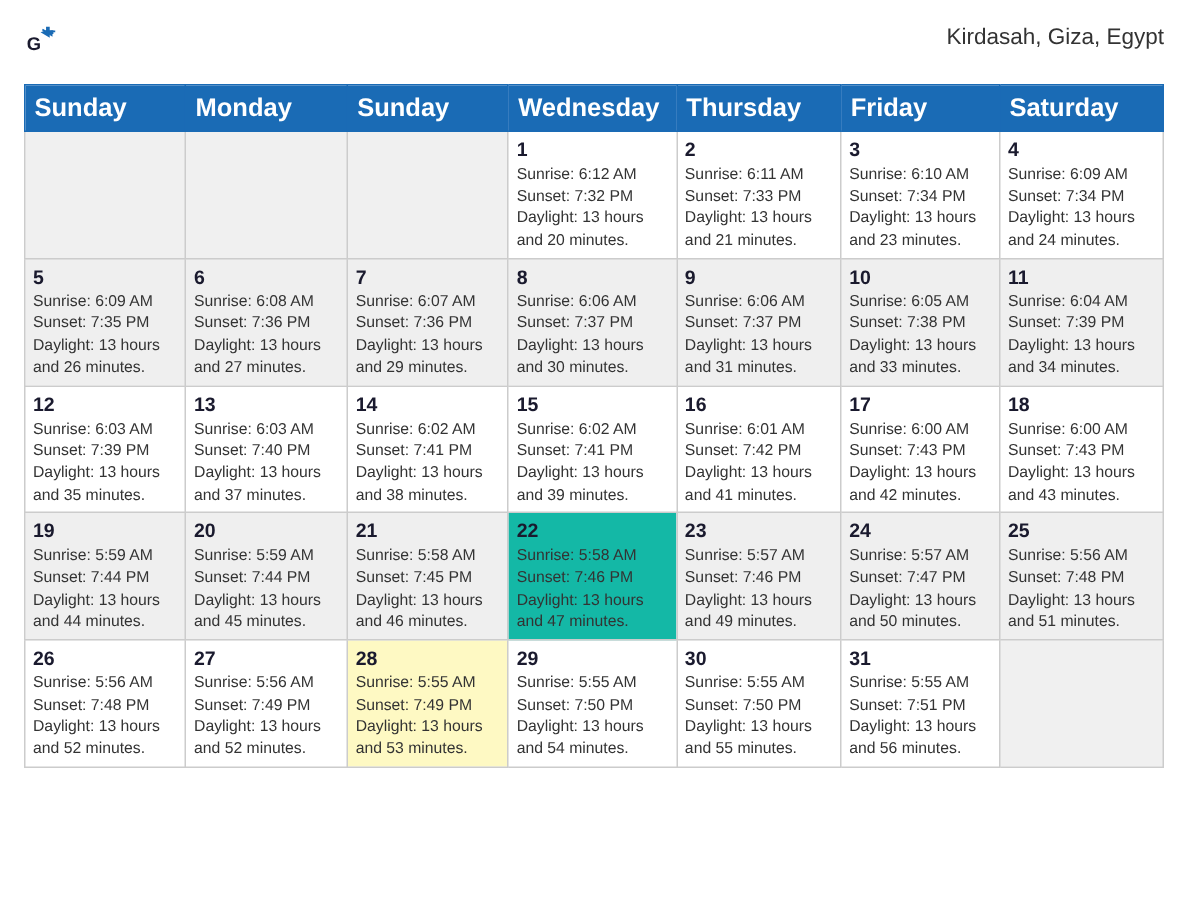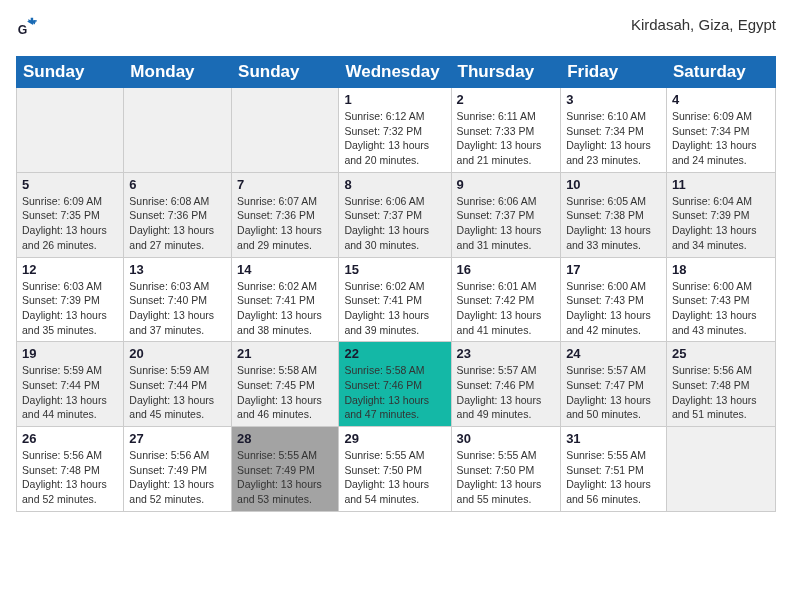--- a/index.html
+++ b/index.html
@@ -224,21 +224,21 @@
       </tr>
       <tr>
         <td style="background: rgb(255, 255, 255); margin-top: 48px;">
           <span class="day-num">26</span>
           <div class="day-info">Sunrise: 5:56 AM<br>Sunset: 7:48 PM<br>Daylight: 13 hours and 52 minutes.</div>
         </td>
         <td style="background: rgb(255, 255, 255);">
           <span class="day-num">27</span>
           <div class="day-info">Sunrise: 5:56 AM<br>Sunset: 7:49 PM<br>Daylight: 13 hours and 52 minutes.</div>
         </td>
-        <td style="background: #a3a3a3;">
+        <td style="background: #fef9c3;">
           <span class="day-num">28</span>
           <div class="day-info">Sunrise: 5:55 AM<br>Sunset: 7:49 PM<br>Daylight: 13 hours and 53 minutes.</div>
         </td>
         <td style="background: rgb(255, 255, 255);">
           <span class="day-num">29</span>
           <div class="day-info">Sunrise: 5:55 AM<br>Sunset: 7:50 PM<br>Daylight: 13 hours and 54 minutes.</div>
         </td>
         <td style="background: rgb(255, 255, 255);">
           <span class="day-num">30</span>
           <div class="day-info">Sunrise: 5:55 AM<br>Sunset: 7:50 PM<br>Daylight: 13 hours and 55 minutes.</div>

